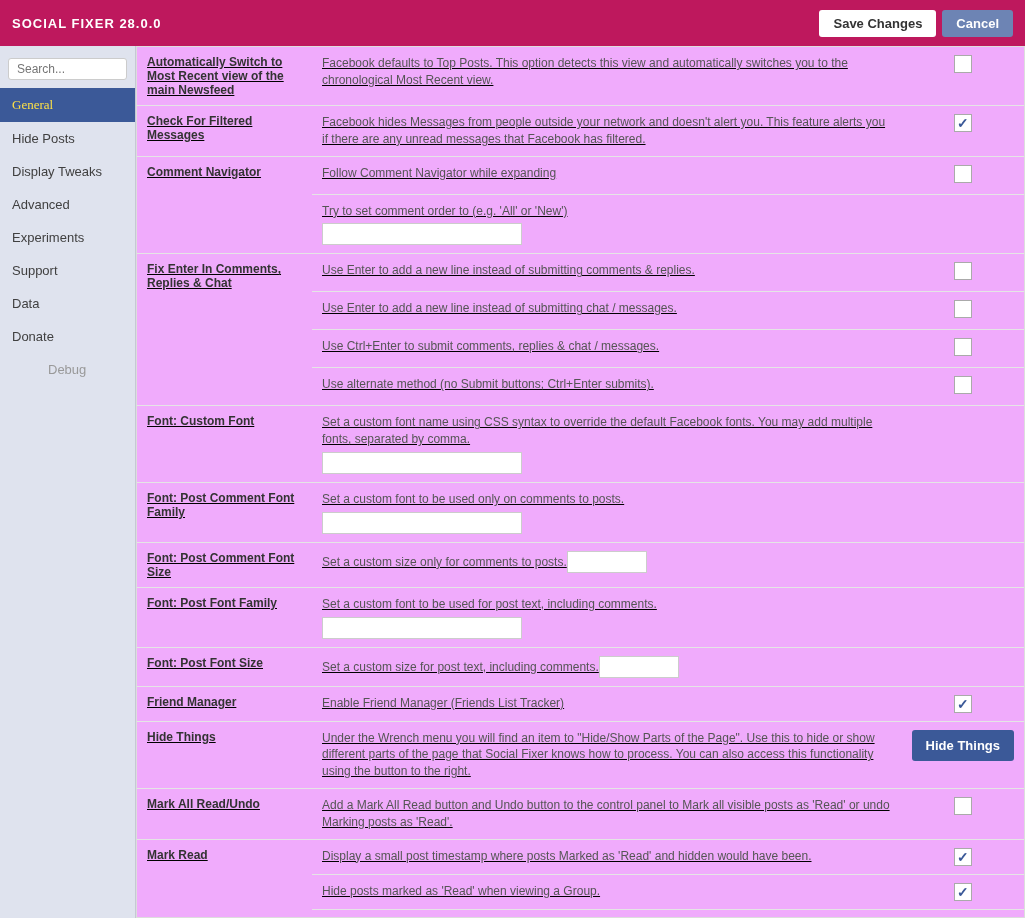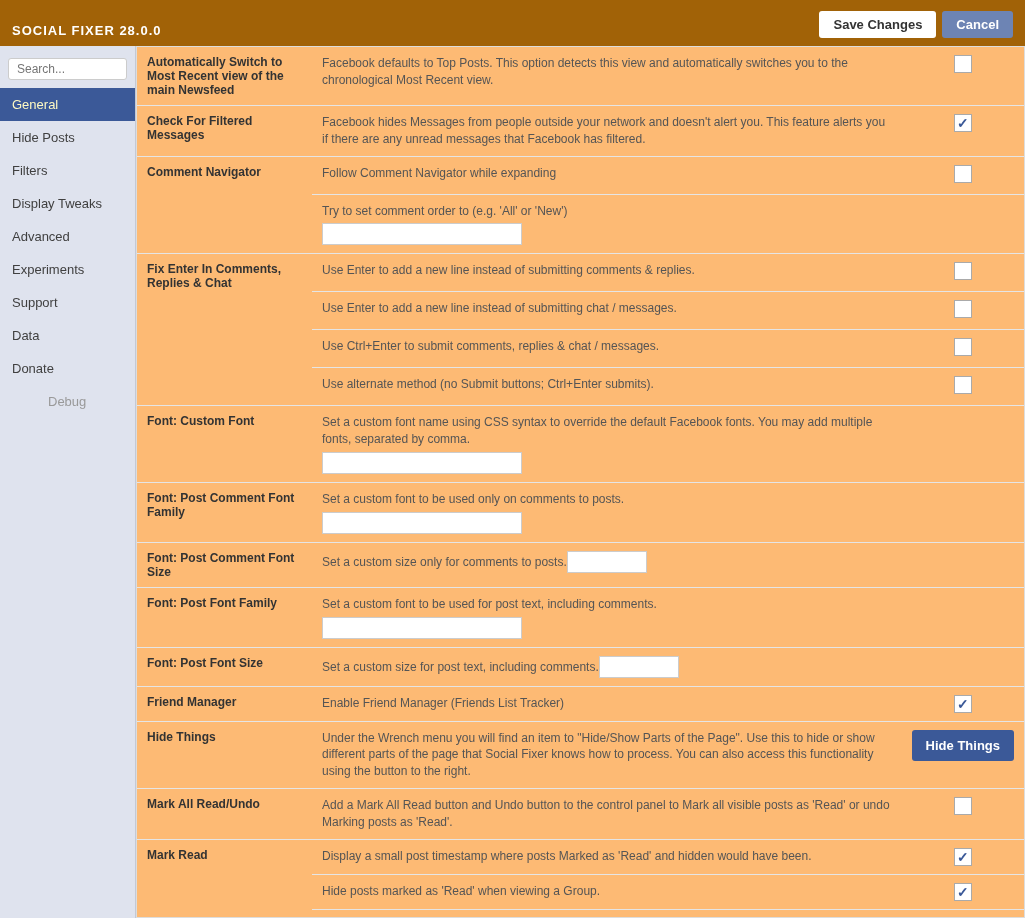--- a/index.html
+++ b/index.html
@@ -1,23 +1,23 @@
 <!DOCTYPE html>
 <html><head>
   <meta charset="utf-8">
   <style>
     * { box-sizing: border-box; margin: 0; padding: 0; }
     body { font-family: Arial, Helvetica, sans-serif; font-size: 13px; background: #e9ebee; }
 
     
     #header {
-      background: #a16207;
+      background: #be185d;
       color: white;
       display: flex;
-      align-items: flex-end;
+      align-items: center;
       justify-content: space-between;
       padding: 8px 12px;
       height: 46px;
     }
     #header-title {
       font-size: 13px;
       font-weight: bold;
       letter-spacing: 1px;
       color: white;
     }
@@ -54,29 +54,30 @@
       background: #fff;
       color: #999;
     }
     .sidebar-item {
       padding: 9px 12px;
       cursor: pointer;
       color: #404040;
       font-size: 13px;
       border-bottom: none;
     }
-    .sidebar-item.active { background: #3b5998; color: #fef9c3; }
+    .sidebar-item.active { background: #3b5998; color: #fde047; font-family: Liberation Serif, serif; }
     .sidebar-item.muted { color: #999; margin-left: 36px; }
 
     
     #main {
       flex: 1;
-      background: #fdba74;
+      background: #f0abfc;
       overflow-y: auto;
       border: 1px solid #ddd;
+      text-decoration: underline;
     }
 
     
     .settings-table {
       width: 100%;
       border-collapse: collapse;
     }
     .settings-row {
       border-bottom: 1px solid #e5e5e5;
       vertical-align: top;
@@ -167,21 +168,20 @@
   </div>
 </div>
 
 <div id="app">
 
   <div id="sidebar">
     <input id="search-input" class="setting-text-input" type="text" style="width: calc(100% - 16px); margin: 4px 8px 8px; display: block;" placeholder="Search...">
     <div id="sidebar-items">
         <div class="sidebar-item active">General</div>
         <div class="sidebar-item">Hide Posts</div>
-        <div class="sidebar-item">Filters</div>
         <div class="sidebar-item">Display Tweaks</div>
         <div class="sidebar-item">Advanced</div>
         <div class="sidebar-item">Experiments</div>
         <div class="sidebar-item">Support</div>
         <div class="sidebar-item">Data</div>
         <div class="sidebar-item">Donate</div>
         <div class="sidebar-item muted">Debug</div>
       </div>
   </div>
 

